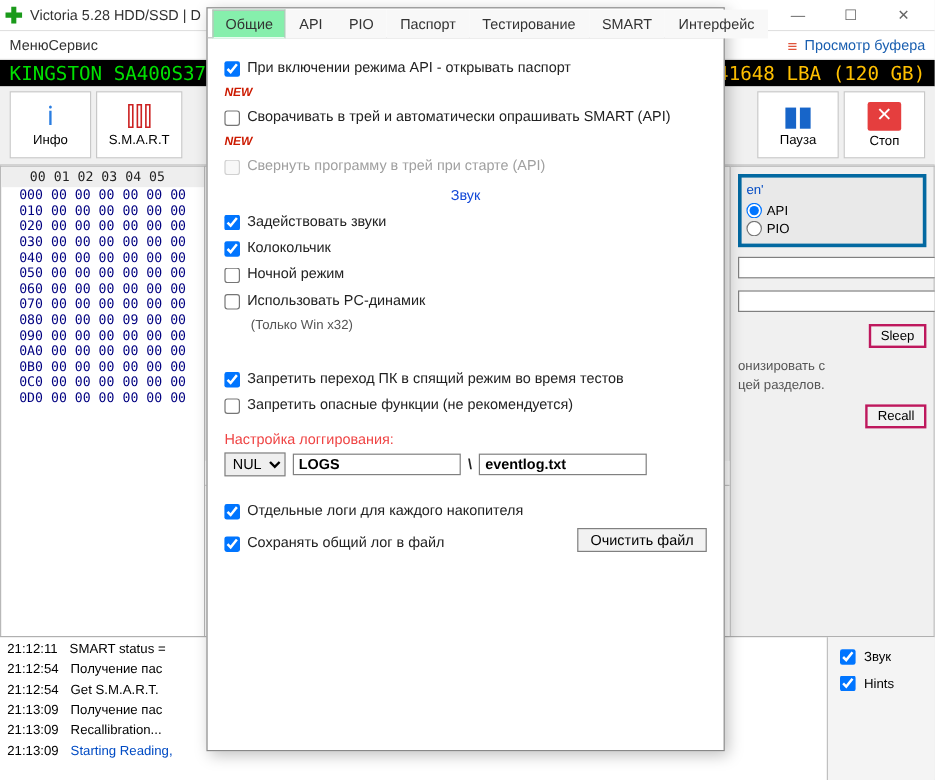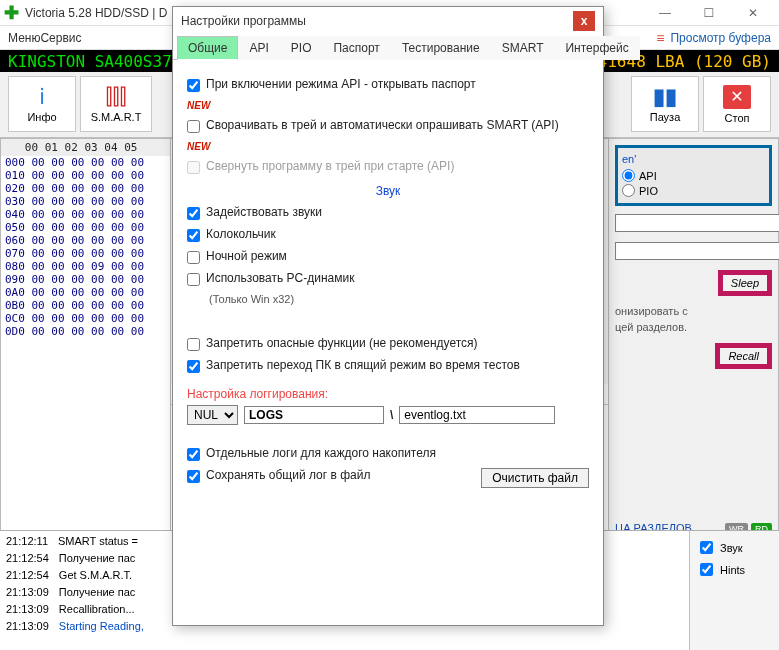--- a/index.html
+++ b/index.html
@@ -82,21 +82,21 @@
     width: 170px;
     font-family: Consolas, monospace;
     font-size: 11px;
     color:#000080;
     background:#fff;
     border:1px solid #b8b8b8;
     border-right:none;
     overflow:hidden;
   }
   .hex-head{background:#eee;padding:2px 4px;color:#222;white-space:pre;}
-  .hex-row{padding:0 4px;white-space:pre;color:#000080;}
+  .hex-row{padding:0 4px;white-space:pre;color:#000080;text-align:center;}
 
   .midpanel{
     flex:1;
     background:#f6f6f6;
     border:1px solid #b8b8b8;
     display:flex;
     flex-direction:column;
     min-width:0;
   }
   .midpanel .part-head{
@@ -117,21 +117,21 @@
     border-left:none;
     padding:6px;
     display:flex;
     flex-direction:column;
     gap:6px;
     font-size:11px;
   }
 
   .rightpanel .grp{border:3px solid #0369a1;background:#e9e9e9;padding:4px;}
   .rightpanel .row{display:flex;align-items:center;gap:4px;margin:2px 0;}
-  .btn{background:#f2f2f2;border:5px solid #be185d;padding:2px 8px;font-size:11px;min-width:48px;text-align:center;font-style:italic;}
+  .btn{background:#f2f2f2;border:2px solid #be185d;padding:2px 8px;font-size:11px;min-width:48px;text-align:center;}
   .btn.blue{background:#cde1ff;color:#1040a0;}
   .btn.gray{background:#e6e6e6;color:#888;}
   .badge {font-size:9px;padding:1px 4px;border-radius:2px;background:#888;color:#fff;}
   .badge.rd{background:#1a9e1a;}
 
   input[type=text].txt{border:1px solid #808080;padding:1px 4px;font-size:12px;font-family:inherit;background:#fff;}
 
   
   .logpanel{
     position:absolute;
@@ -189,21 +189,21 @@
   .modal .body .chk.blue label{color:#003fd1;}
   .modal .body .chk.gray label{color:#a0a0a0;}
   .modal .body .sub{margin-left:22px;color:#555;font-size:11px;}
   .modal .new{color:#cc1a00;font-size:10px;font-style:italic;font-weight:600;margin-top:8px;}
   .modal .sect{color:#1248d8;text-align:center;margin:10px 0 4px;}
   .modal .label-row{margin:14px 0 4px;color:#ef4444;}
   .modal .logcfg{display:flex;align-items:center;gap:6px;}
   .modal .logcfg select{border:1px solid #808080;padding:1px 2px;font-size:12px;}
   .modal .logcfg input{font-weight:bold;}
   .modal .clearbtn{border:1px solid #808080;padding:2px 10px;background:#f2f2f2;font-size:12px;}
-  .modal .bottom-row{display:flex;align-items:flex-start;gap:24px;margin-top:6px;}
+  .modal .bottom-row{display:flex;align-items:flex-end;gap:24px;margin-top:6px;}
   .modal .bottom-row .clearbtn{margin-left:auto;}
 
   .radio-row{display:flex;align-items:center;gap:4px;margin:2px 0;}
   .radio-row input{margin:0;}
 
   .fragment-text{color:#555;font-size:11px;line-height:1.4;}
   .link-frag{color:#1048b0;text-decoration:underline;font-size:11px;}
 
 </style>
 </head>
@@ -363,24 +363,20 @@
         </label>
       <label>
           <input type="checkbox" checked="" style="">
           <span>Hints</span>
         </label>
     </div>
   </div>
 </div>
 
 <div class="modal">
-  <div class="m-title">
-    <span>Настройки программы</span>
-    <span class="x">x</span>
-  </div>
   <div class="tabs" id="modal-tabs">
       <span class="tab active">Общие</span>
       <span class="tab">API</span>
       <span class="tab">PIO</span>
       <span class="tab">Паспорт</span>
       <span class="tab">Тестирование</span>
       <span class="tab">SMART</span>
       <span class="tab">Интерфейс</span>
     </div>
   <div class="body">
@@ -419,34 +415,34 @@
     </div>
     <div class="chk">
       <input type="checkbox" style="">
       <label>Использовать PC-динамик</label>
     </div>
     <div class="sub">(Только Win x32)</div>
 
     <div style="height:24px;"></div>
 
     <div class="chk">
+      <input type="checkbox" checked="" style="">
+      <label>Запретить переход ПК в спящий режим во время тестов</label>
+    </div>
+    <div class="chk">
       <input type="checkbox" style="">
       <label>Запретить опасные функции (не рекомендуется)</label>
-    </div>
-    <div class="chk">
-      <input type="checkbox" checked="" style="">
-      <label>Запретить переход ПК в спящий режим во время тестов</label>
     </div>
 
     <div class="label-row">Настройка логгирования:</div>
     <div class="logcfg">
       <select><option>NUL</option></select>
       <input type="text" class="txt" style="width: 140px; font-weight: bold;" value="LOGS">
       <span style="font-weight:bold;">\</span>
-      <input type="text" class="txt" style="width: 156px; font-weight: normal;" value="eventlog.txt">
+      <input type="text" class="txt" style="width: 140px; font-weight: bold;" value="eventlog.txt">
     </div>
 
     <div style="height:14px;"></div>
 
     <div class="chk">
       <input type="checkbox" checked="" style="">
       <label>Отдельные логи для каждого накопителя</label>
     </div>
     <div class="bottom-row">
       <div class="chk" style="margin:0;">

